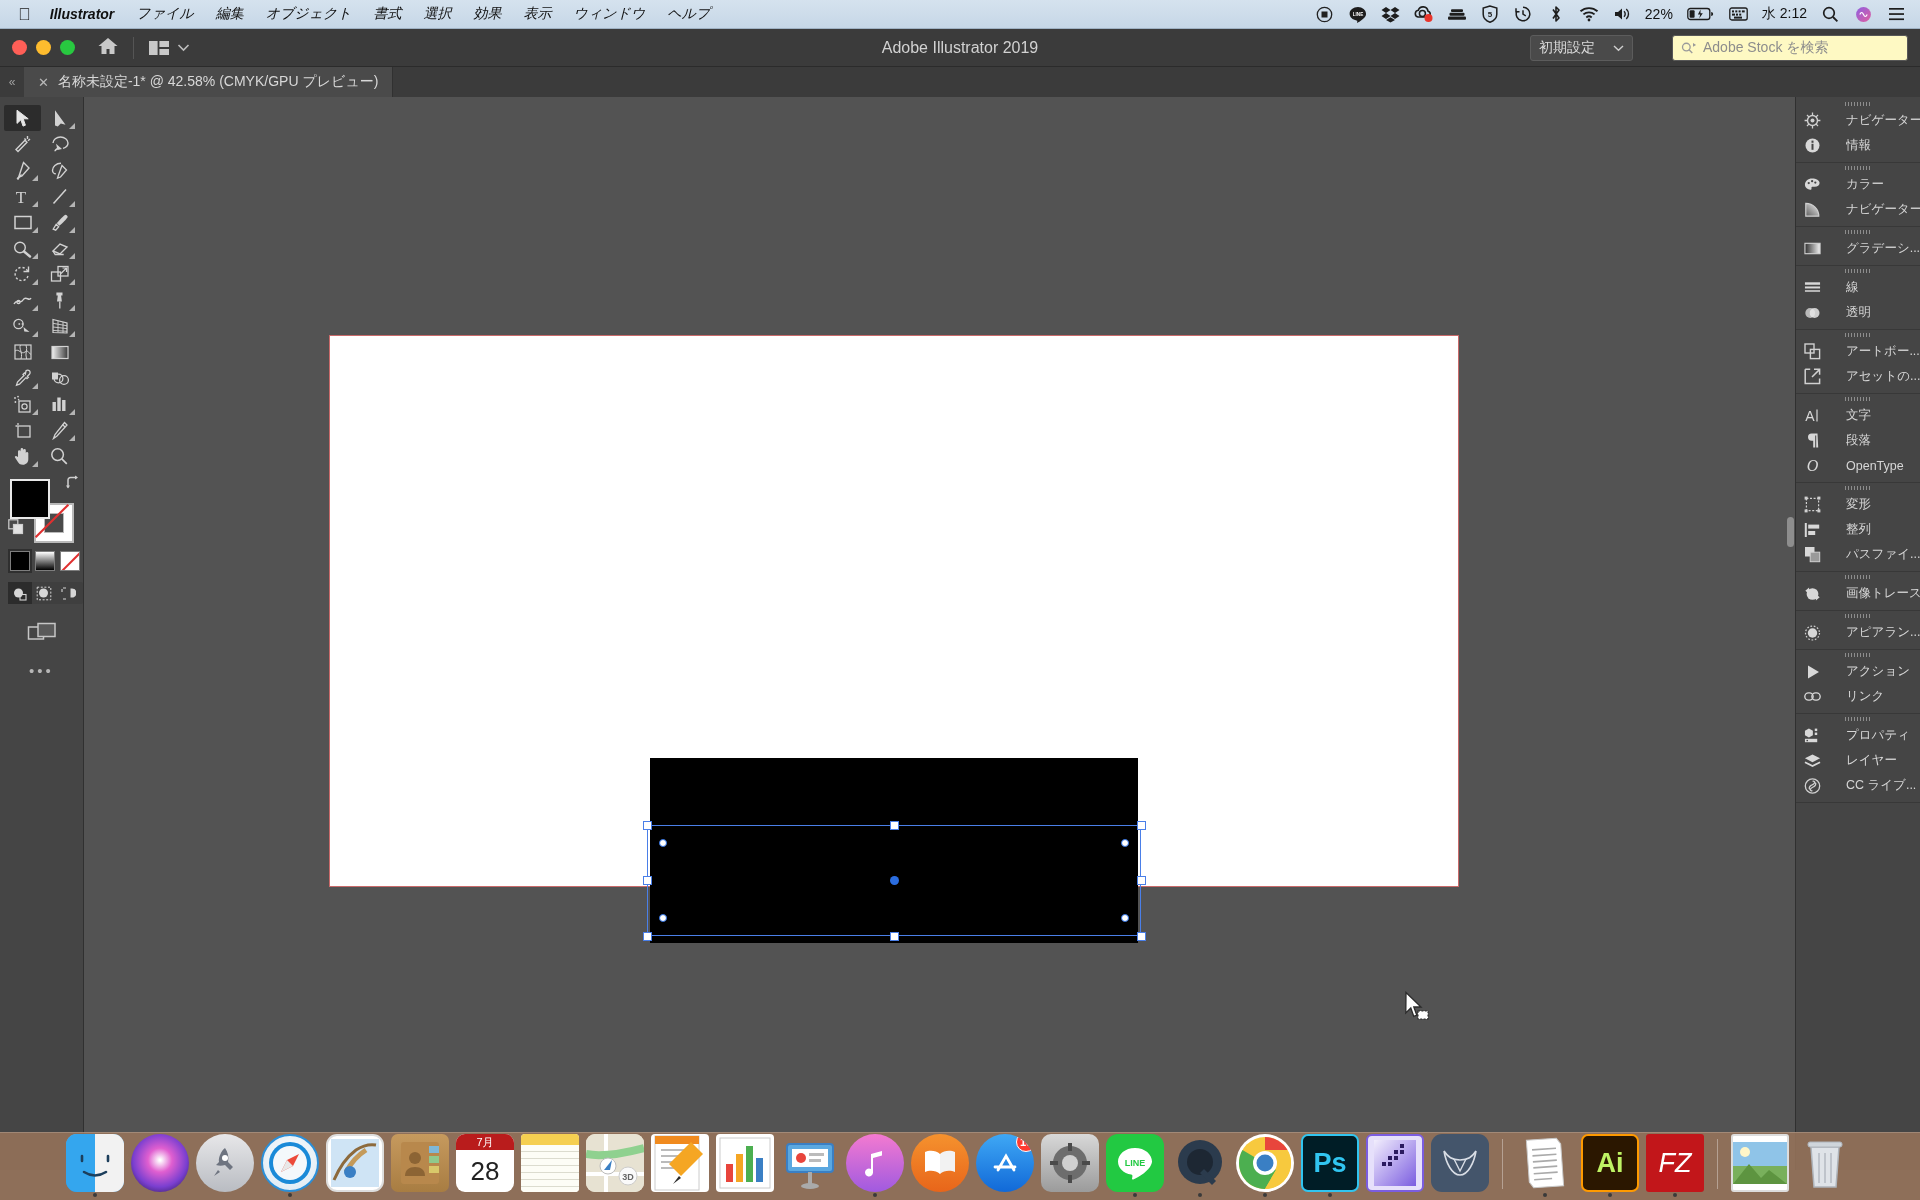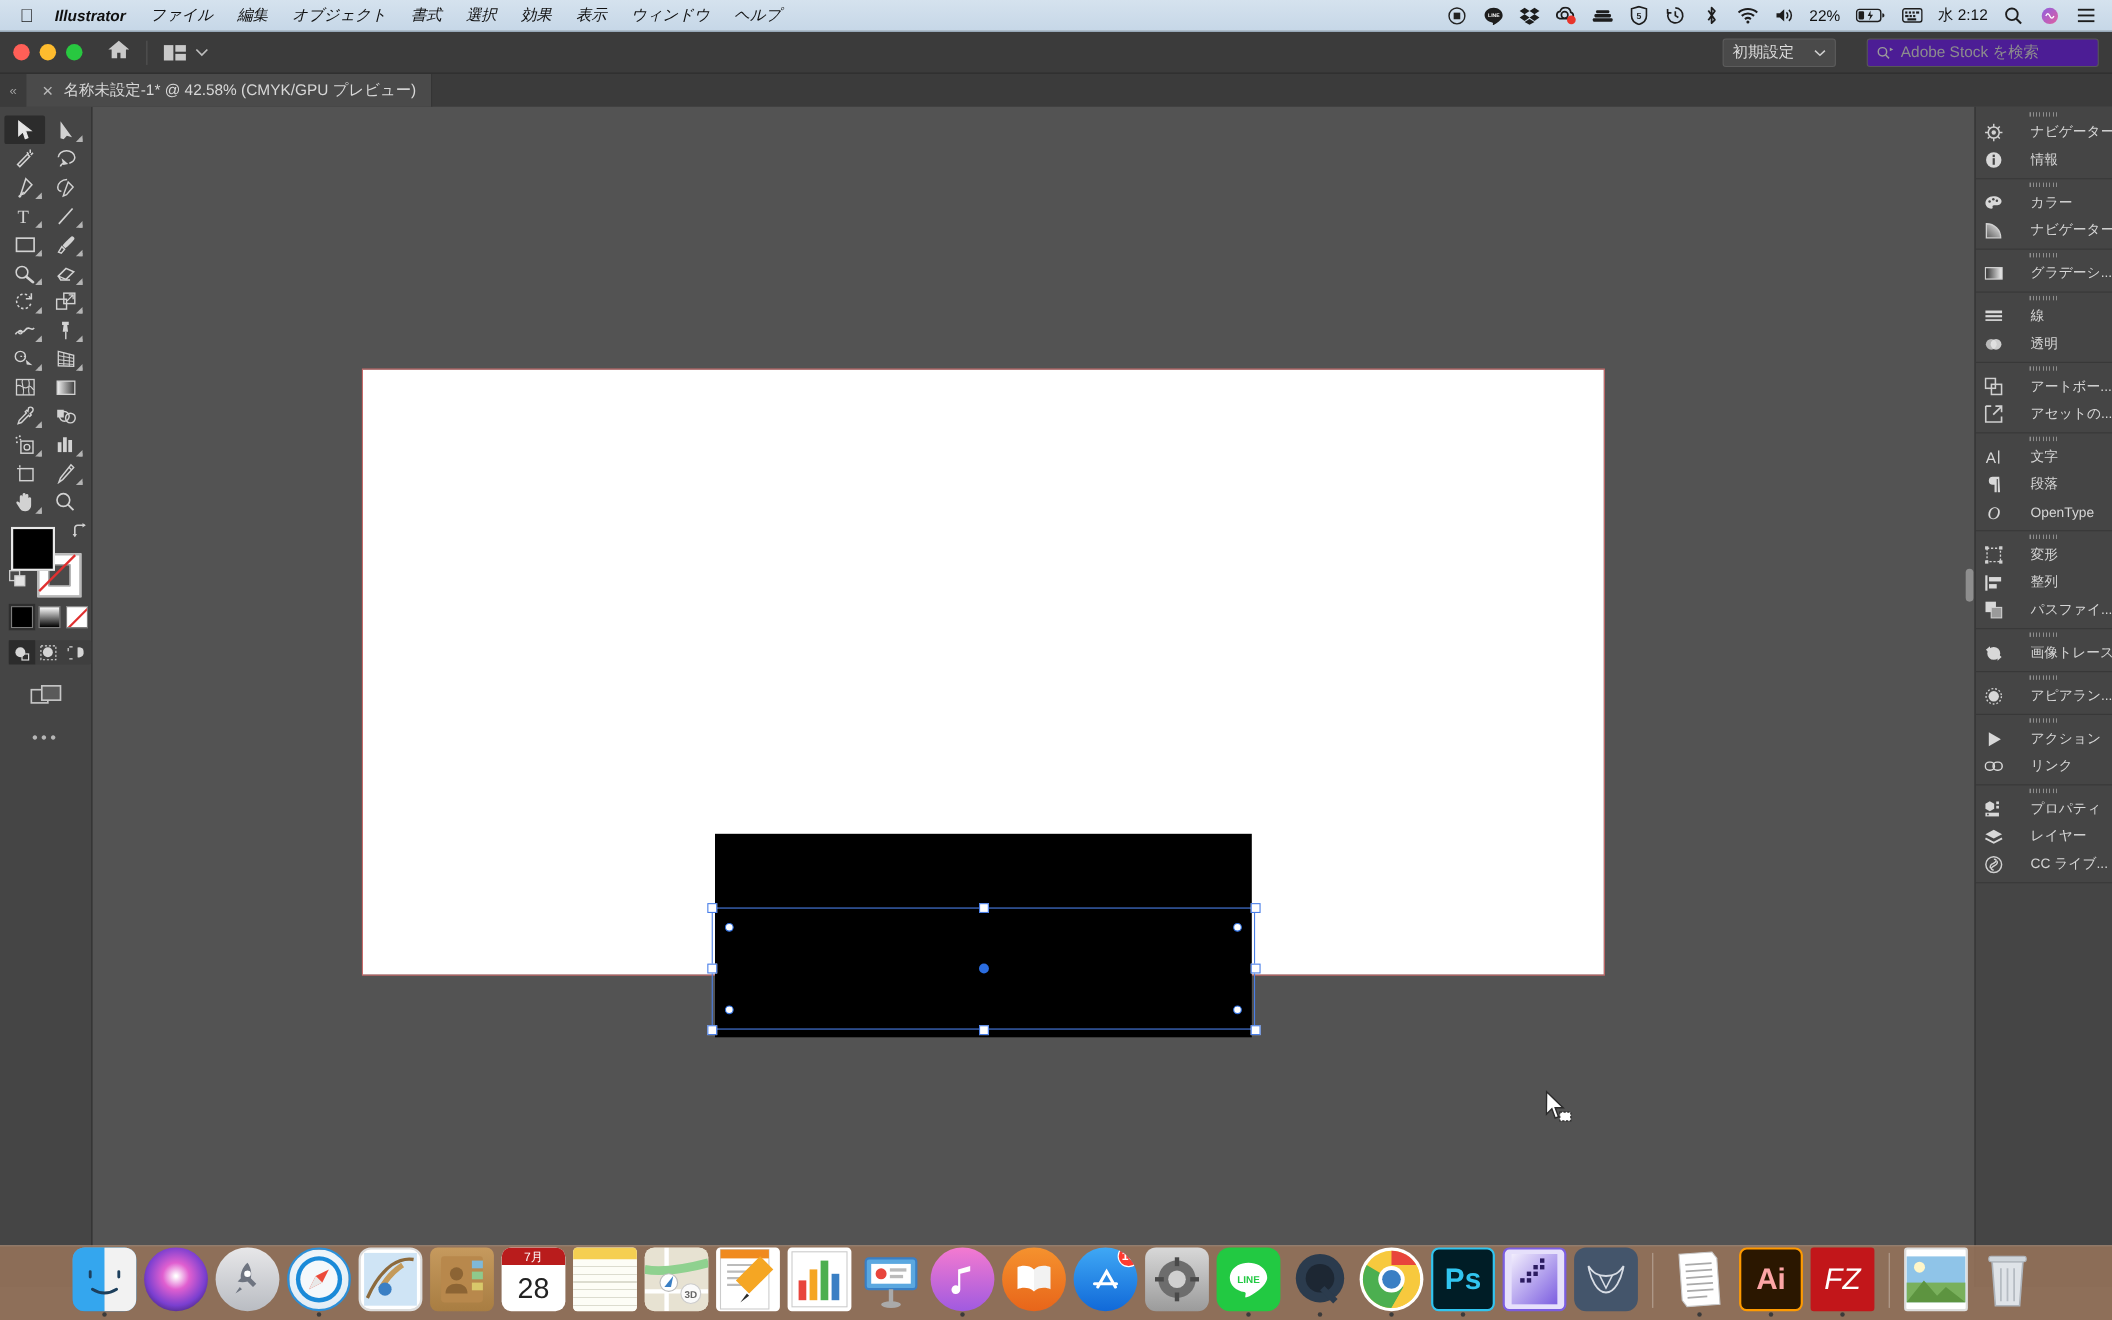--- a/index.html
+++ b/index.html
@@ -42,23 +42,23 @@
     position:absolute;left:0;right:0;text-align:center;
     font-size:16px;color:#d2d2d2; pointer-events:none;
   }
   #titlebar .tright{ margin-left:auto; display:flex;align-items:center;gap:28px;padding-right:12px;}
   .ws-select{
     background:#4a4a4a;border:1px solid #5c5c5c;border-radius:3px;
     height:26px; display:flex;align-items:center; gap:18px; padding:0 8px;
     font-size:14px;color:#ddd;
   }
   .stock-box{
-    background:#4c1d95;border:1px solid #575757;border-radius:3px;
-    height:26px;width:211px;display:flex;align-items:center;gap:6px;padding:0 8px;
-    font-size:14px;color:#8d8d8d;
+    background:#fef9c3;border:1px solid #575757;border-radius:3px;
+    height:26px;width:236px;display:flex;align-items:center;gap:6px;padding:0 8px;
+    font-size:14px;color:#8d8d8d;margin-left:11px;
   }
 
   
   #tabbar{
     position:absolute; top:67px; left:0; width:1920px; height:30px;
     background:#3b3b3b; z-index:40; display:flex; align-items:stretch;
   }
   #tabbar .collapse{
     width:24px; display:flex;align-items:center;justify-content:center;
     color:#a0a0a0; font-size:12px; background:#3b3b3b;
@@ -333,20 +333,21 @@
   <span class="arr-ico">
     <svg width="22" height="18" viewBox="0 0 22 18">
         <rect x="1" y="2" width="8.6" height="14" fill="#c9c9c9"></rect>
         <rect x="11.4" y="2" width="9.6" height="6" fill="#c9c9c9"></rect>
         <rect x="11.4" y="10" width="9.6" height="6" fill="#c9c9c9"></rect>
       </svg>
     <svg width="13" height="9" viewBox="0 0 13 9">
         <path d="M1.5 2L6.5 7 11.5 2" fill="none" stroke="#bdbdbd" stroke-width="1.6"></path>
       </svg>
   </span>
+  <div class="apptitle">Adobe Illustrator 2019</div>
   <div class="tright">
     <div class="ws-select">
       <span>初期設定</span>
       <svg width="11" height="8" viewBox="0 0 11 8">
           <path d="M1 2L5.5 6.2 10 2" fill="none" stroke="#cfcfcf" stroke-width="1.4"></path>
         </svg>
     </div>
     <div class="stock-box">
       <svg width="16" height="14" viewBox="0 0 18 14">
           <circle cx="6" cy="6" r="4.3" fill="none" stroke="#9a9a9a" stroke-width="1.5"></circle>
@@ -1234,21 +1235,21 @@
           <g stroke="#aaa" stroke-width="1.6" transform="rotate(-4 23 26)">
             <path d="M11 12h24M11 18h24M11 24h24M11 30h24M11 36h24M11 42h18"></path>
           </g>
         </svg>
     </div>
     <span class="drun"></span>
   </div>
 
   <div class="dwrap">
     <div class="dicon" style="background:#2b1700;border:2.5px solid #ff9a00;border-radius:7px">
-      <span style="color:#fca5a5;font-size:27px;font-weight:bold">Ai</span>
+      <span style="color:#bef264;font-size:27px;font-weight:bold">Ai</span>
     </div>
     <span class="drun"></span>
   </div>
 
   <div class="dwrap">
     <div class="dicon" style="background:#c2161a;border-radius:3px">
       <span style="color:#fff;font-size:27px;font-weight:normal;font-style:italic">FZ</span>
     </div>
     <span class="drun"></span>
   </div>

